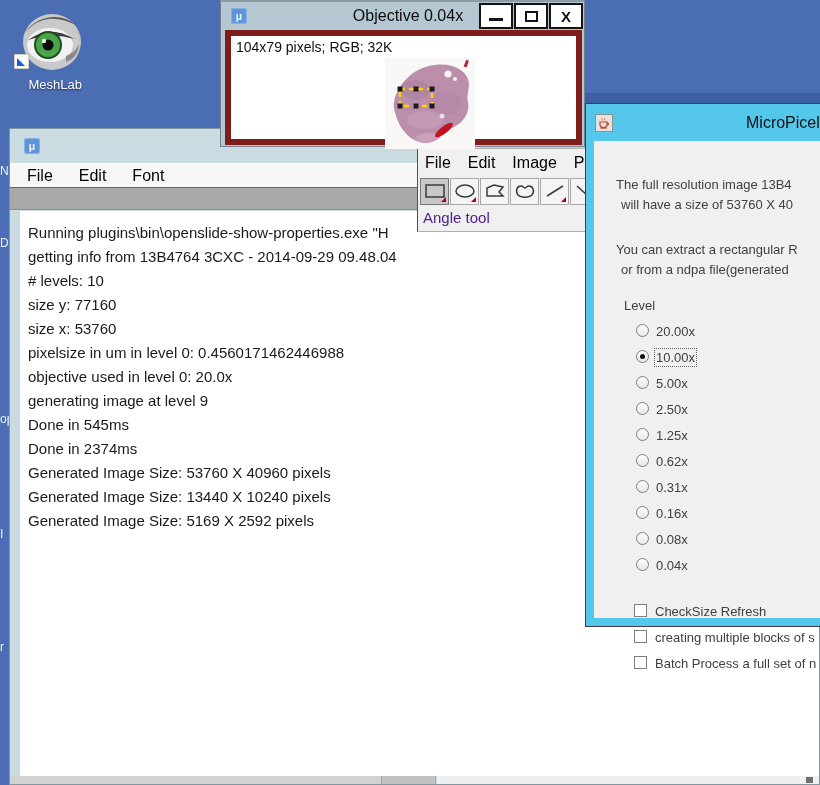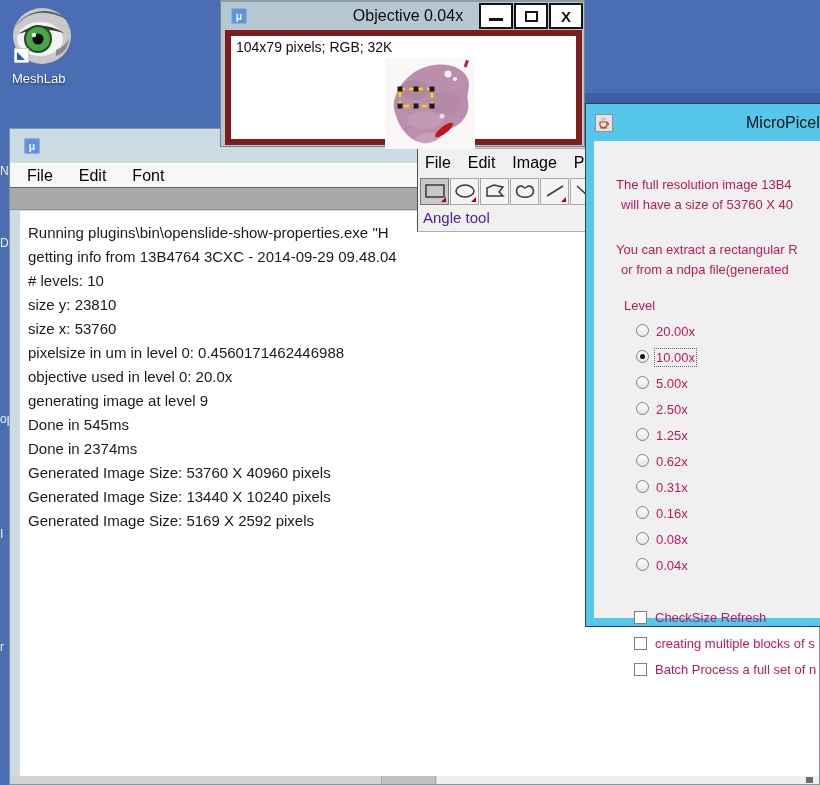--- a/index.html
+++ b/index.html
@@ -5,21 +5,21 @@
   * { margin:0; padding:0; box-sizing:border-box; }
   html,body { width:820px; height:785px; overflow:hidden; }
   body { font-family:"Liberation Sans", sans-serif; background:#4a6db3; position:relative; }
   .screen { position:absolute; inset:0; }
 
   
   .frag { position:absolute; left:0; color:#eef2f8; font-size:12px; z-index:0; }
   .frag1{top:164px;} .frag2{top:236px;} .frag3{top:412px;} .frag4{top:527px;} .frag5{top:640px;}
 
   
-  .meshlab { position:absolute; left:12px; top:6px; width:70px; text-align:left; z-index:1; }
+  .meshlab { position:absolute; left:12px; top:12px; width:70px; text-align:right; z-index:1; }
   .meshlab-label { color:#fff; font-size:13px; margin-top:1px; text-shadow:0 1px 2px rgba(0,0,0,.6); }
 
   .dark-band { position:absolute; left:585px; top:93px; width:235px; height:11px; background:#3e5ea6; z-index:1; }
   .gray-sliver { position:absolute; left:576px; top:88px; width:9px; height:16px; background:#cdd6da; z-index:1; }
 
   
   .log-window { position:absolute; left:9px; top:128px; width:811px; height:657px;
     background:#cadbe2; border:1px solid #8096a1; z-index:2; }
   .log-titlebar { height:34px; display:flex; align-items:center; padding-left:14px; }
   .ij-icon { width:16px; height:16px; background:#5f95d8; border-radius:3px; color:#eaf2fb;
@@ -66,37 +66,37 @@
   .thumb { position:absolute; left:154px; top:22px; }
 
   
   .mp-window { position:absolute; left:585px; top:103px; width:235px; height:524px; background:#55c7ea;
     border:1px solid #3e3e3e; border-right:none; z-index:5; }
   .mp-titlebar { height:37px; display:flex; align-items:center; padding-left:9px; position:relative; overflow:hidden; }
   .java-icon { width:18px; height:18px; background:#e3e3e3; border:1px solid #8f8f8f;
     display:flex; align-items:center; justify-content:center; flex:none; }
   .mp-title { position:absolute; left:160px; font-size:16px; color:#101010; white-space:nowrap; }
   .mp-content { position:absolute; left:8px; top:37px; right:0; bottom:8px; background:#f0f0f0;
-    font-size:13px; color:#be185d; }
+    font-size:13px; color:#404040; }
   .mp-intro { position:absolute; top:34px; left:22px; line-height:20px; white-space:nowrap; }
   .mp-line { display:block; }
   .mp-line2 { margin-left:5px; }
   .mp-line3 { margin-top:25px; }
   .mp-line4 { margin-left:5px; }
   .mp-level-label { position:absolute; top:157px; left:30px; }
   .mp-radios { position:absolute; top:183px; left:42px; }
   .radio-row { display:flex; align-items:flex-start; height:26px; cursor:default; }
   .radio { width:13px; height:13px; border:1px solid #7e7e7e; border-radius:50%;
     background:linear-gradient(#ffffff,#e6e6e6); position:relative; flex:none; }
   .radio-row.selected .radio::after { content:''; position:absolute; left:3px; top:3px; width:5px; height:5px;
     border-radius:50%; background:#101010; }
   .radio-label { margin-left:7px; }
   .radio-row.selected .radio-label { outline:1px dotted #666; outline-offset:1px; }
   .mp-checks { position:absolute; top:463px; left:40px; }
-  .check-row { display:flex; align-items:center; height:26px; white-space:nowrap; cursor:default; }
+  .check-row { display:flex; align-items:flex-start; height:26px; white-space:nowrap; cursor:default; }
   .checkbox { width:13px; height:13px; border:1px solid #7e7e7e; background:#fff; flex:none; }
   .check-label { margin-left:8px; }
 </style>
 </head>
 <body>
 
 <div class="screen">
 
   <span class="frag frag1">N</span>
   <span class="frag frag2">Do</span>
@@ -139,21 +139,21 @@
     <span class="menu-item">File</span>
         <span class="menu-item">Edit</span>
         <span class="menu-item">Font</span>
       </div>
     <div class="log-strip"></div>
     <div class="log-content">
 
     <div class="log-line">Running plugins\bin\openslide-show-properties.exe "H</div>
         <div class="log-line">getting info from 13B4764 3CXC - 2014-09-29 09.48.04</div>
         <div class="log-line"># levels: 10</div>
-        <div class="log-line">size y: 23810</div>
+        <div class="log-line">size y: 77160</div>
         <div class="log-line">size x: 53760</div>
         <div class="log-line">pixelsize in um in level 0: 0.4560171462446988</div>
         <div class="log-line">objective used in level 0: 20.0x</div>
         <div class="log-line">generating image at level 9</div>
         <div class="log-line">Done in 545ms</div>
         <div class="log-line">Done in 2374ms</div>
         <div class="log-line">Generated Image Size: 53760 X 40960 pixels</div>
         <div class="log-line">Generated Image Size: 13440 X 10240 pixels</div>
         <div class="log-line">Generated Image Size: 5169 X 2592 pixels</div>
       </div>

